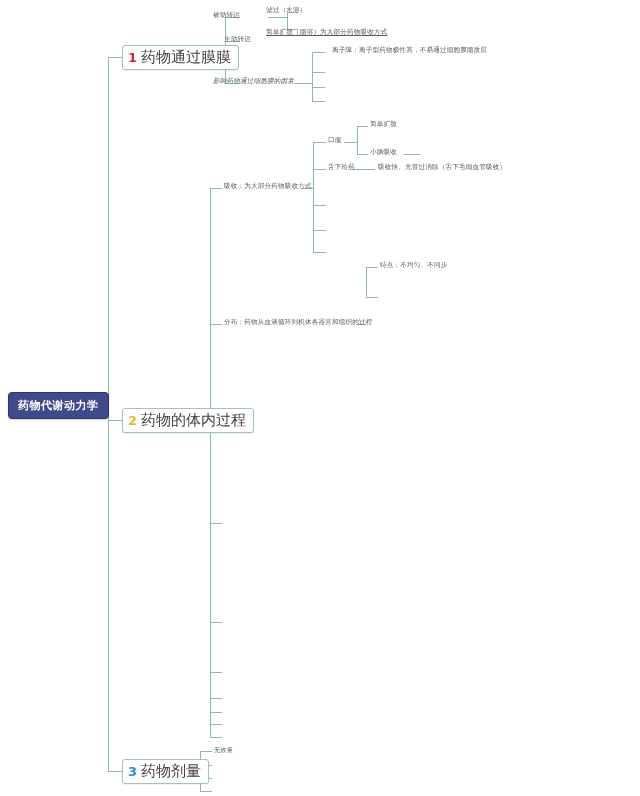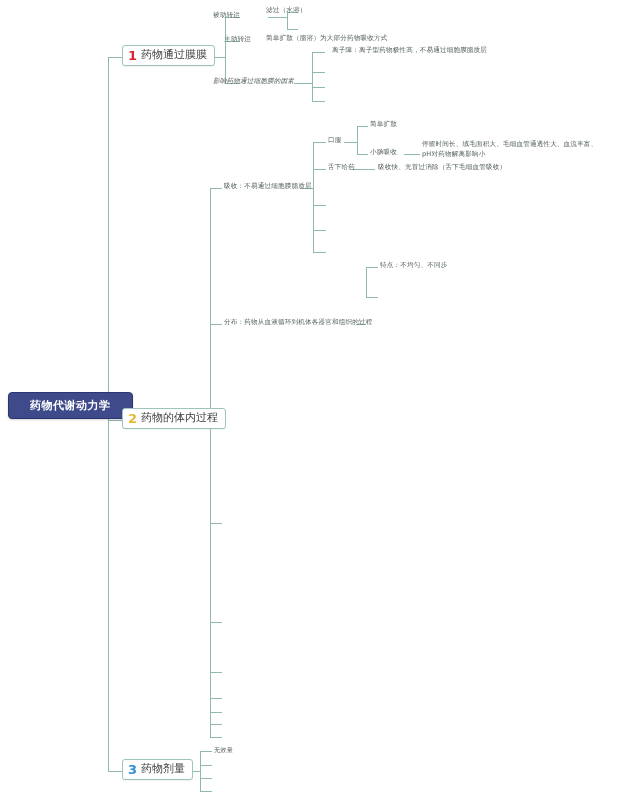--- a/index.html
+++ b/index.html
@@ -15,21 +15,21 @@
   .root{
     position:absolute;
     background:#3f4a8a;
     border:1px solid #2e3straight;
     border:1px solid #2b3570;
     border-radius:4px;
     color:#ffffff;
     font-size:11px;
     font-weight:bold;
     letter-spacing:0.5px;
-    padding:5px 21px;
+    padding:5px 9px;
     white-space:nowrap;
     box-shadow:0 1px 2px rgba(0,0,0,0.18);
   }
 
   
   .lvl1{
     position:absolute;
     background:#ffffff;
     border:1px solid #9fc4bd;
     border-radius:3px;
@@ -40,21 +40,21 @@
     gap:4px;
     box-shadow:0 1px 1px rgba(0,0,0,0.06);
   }
   .lvl1 .num{
     font-size:13px;
     font-weight:bold;
     line-height:1;
     font-family:"DejaVu Sans","Liberation Sans",sans-serif;
   }
   .lvl1 .txt{
-    font-size:11px;
+    font-size:15px;
     color:#3f3f3f;
     line-height:1.15;
   }
 
   
   .node{
     position:absolute;
     font-size:6.6px;
     line-height:1.45;
     color:#55605e;
@@ -158,37 +158,36 @@
   </div>
 
   <div class="node" style="left:213px;top:11px;">被动转运</div>
 
   <div class="node" style="left:224px;top:35px;">主动转运</div>
 
   <div class="node" style="left:213px;top:77px;font-style:italic;">影响药物通过细胞膜的因素</div>
 
   <div class="node" style="left:266px;top:6px;">滤过（水溶）</div>
 
-  <div class="node" style="left:266px;top:34px;">简单扩散（脂溶）为大部分药物吸收方式</div>
+  <div class="node" style="left:266px;top:28px;text-decoration:underline;">简单扩散（脂溶）为大部分药物吸收方式</div>
 
   <div class="node" style="left:332px;top:46px;">离子障：离子型药物极性高，不易通过细胞膜脂质层</div>
 
-  <div class="node" style="left:224px;top:182px;">吸收：不易通过细胞膜脂质层</div>
+  <div class="node" style="left:224px;top:182px;">吸收：为大部分药物吸收方式</div>
 
   <div class="node" style="left:224px;top:318px;">分布：药物从血液循环到机体各器官和组织的过程</div>
 
   <div class="node" style="left:328px;top:136px;">口服</div>
 
   <div class="node" style="left:328px;top:163px;">舌下给药</div>
 
   <div class="node" style="left:370px;top:120px;">简单扩散</div>
 
   <div class="node" style="left:370px;top:148px;">小肠吸收</div>
 
-  <div class="node wrap" style="left:422px;top:140px;width:178px;">停留时间长、绒毛面积大、毛细血管通透性大、血流丰富、pH对药物解离影响小</div>
 
   <div class="node" style="left:378px;top:163px;">吸收快、无首过消除（舌下毛细血管吸收）</div>
 
   <div class="node" style="left:380px;top:261px;text-align:right;">特点：不均匀、不同步</div>
 
   <div class="node sm" style="left:214px;top:746px;">无效量</div>
 
 </div>
 
 </body></html>

